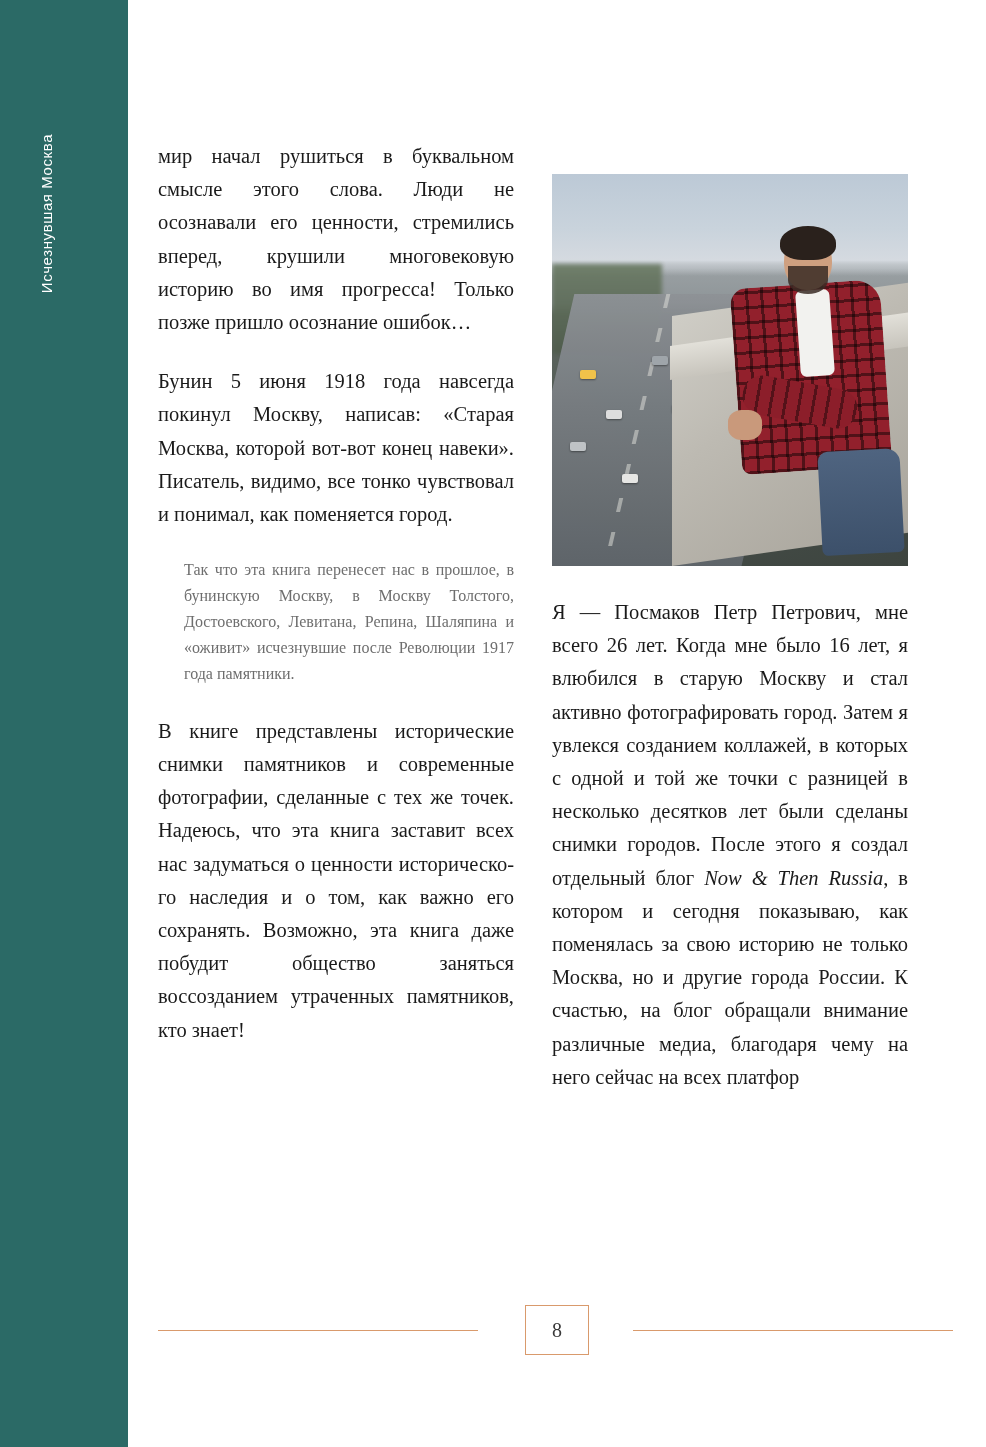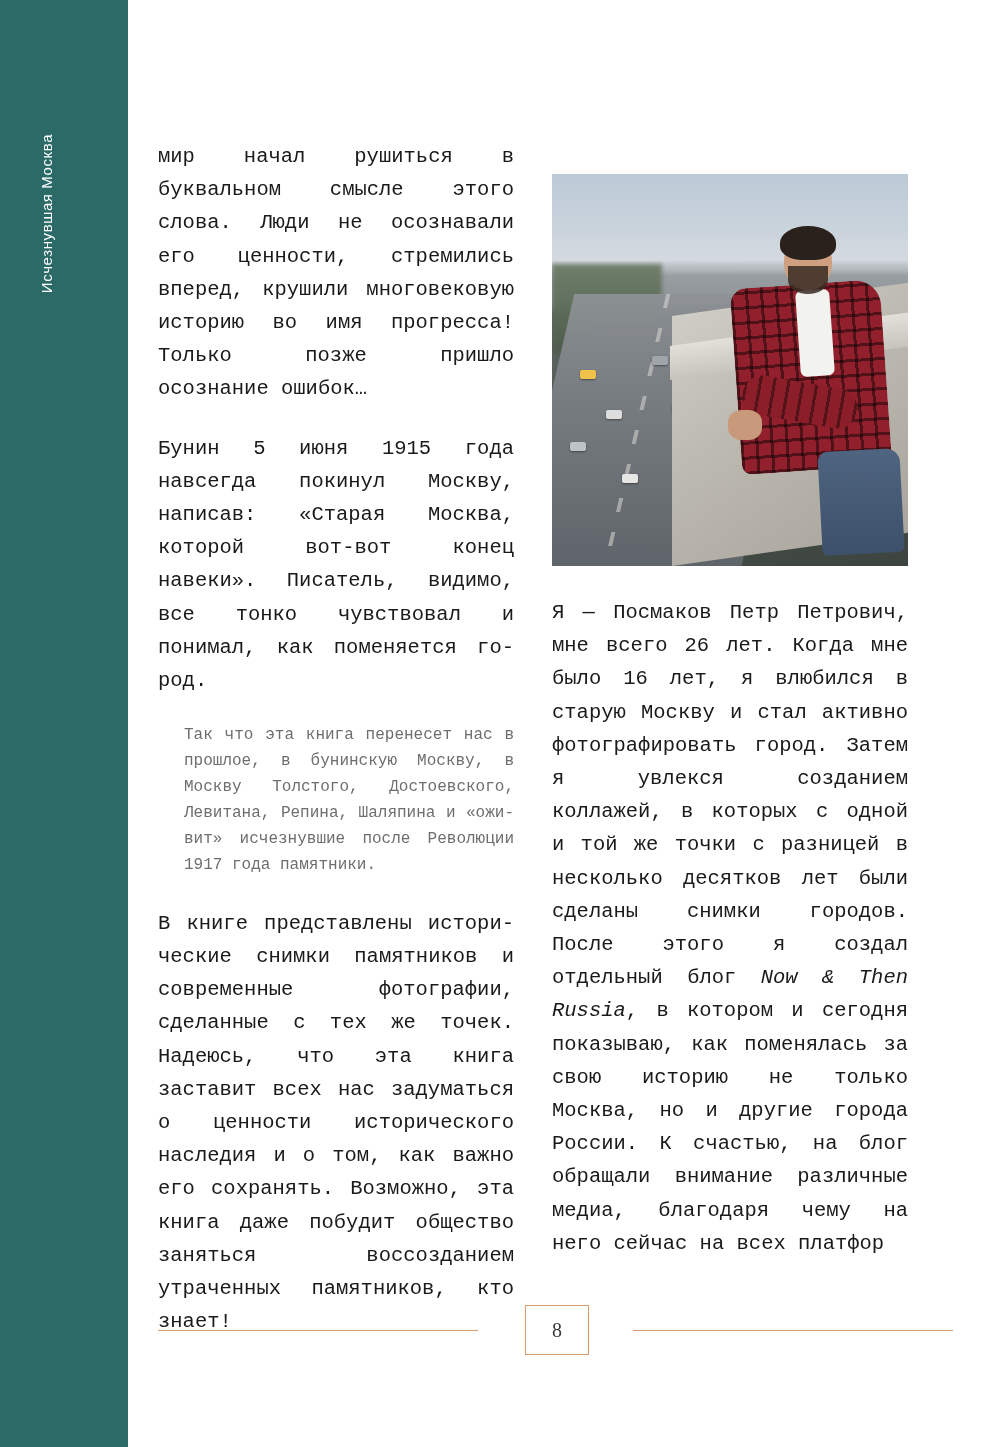--- a/index.html
+++ b/index.html
@@ -51,21 +51,20 @@
   .columns {
     position: absolute;
     left: 30px;
     top: 140px;
     width: 795px;
     display: flex;
     gap: 38px;
   }
   .col {
     width: 356px;
-    font-family: Liberation Mono, monospace;
   }
 
   p.body {
     margin: 0 0 26px 0;
     font-size: 20.5px;
     line-height: 1.62;
     text-align: justify;
     text-align-last: left;
     color: #1a1a1a;
     hyphens: manual;
@@ -302,21 +301,21 @@
 <div class="side-band">
   <div class="side-band-label">Исчезнувшая Москва</div>
 </div>
 
 <div class="page">
 
   <div class="columns">
 
     <div class="col">
       <p class="body">мир начал рушиться в букваль­ном смысле этого слова. Люди не осознавали его ценности, стремились вперед, крушили многовековую историю во имя прогресса! Только позже при­шло осознание ошибок…</p>
-      <p class="body">Бунин 5 июня 1915 года навсе­гда покинул Москву, написав: «Старая Москва, которой вот-вот конец навеки». Писатель, видимо, все тонко чувствовал и понимал, как поменяется го­род.</p>
+      <p class="body">Бунин 5 июня 1918 года навсе­гда покинул Москву, написав: «Старая Москва, которой вот-вот конец навеки». Писатель, видимо, все тонко чувствовал и понимал, как поменяется го­род.</p>
       <div class="pull-quote">
         <p>Так что эта книга перенесет нас в прошлое, в бунинскую Москву, в Москву Толстого, Достоевского, Левитана, Репина, Шаляпина и «ожи­вит» исчезнувшие после Революции 1917 года па­мятники.</p>
       </div>
       <p class="body">В книге представлены истори­ческие снимки памятников и со­временные фотографии, сделан­ные с тех же точек. Надеюсь, что эта книга заставит всех нас заду­маться о ценности историческо­го наследия и о том, как важно его сохранять. Возможно, эта книга даже побудит общество заняться воссозданием утрачен­ных памятников, кто знает!</p>
     </div>
 
     <div class="col">
 
       <div class="photo-wrap">
         <div class="photo">

